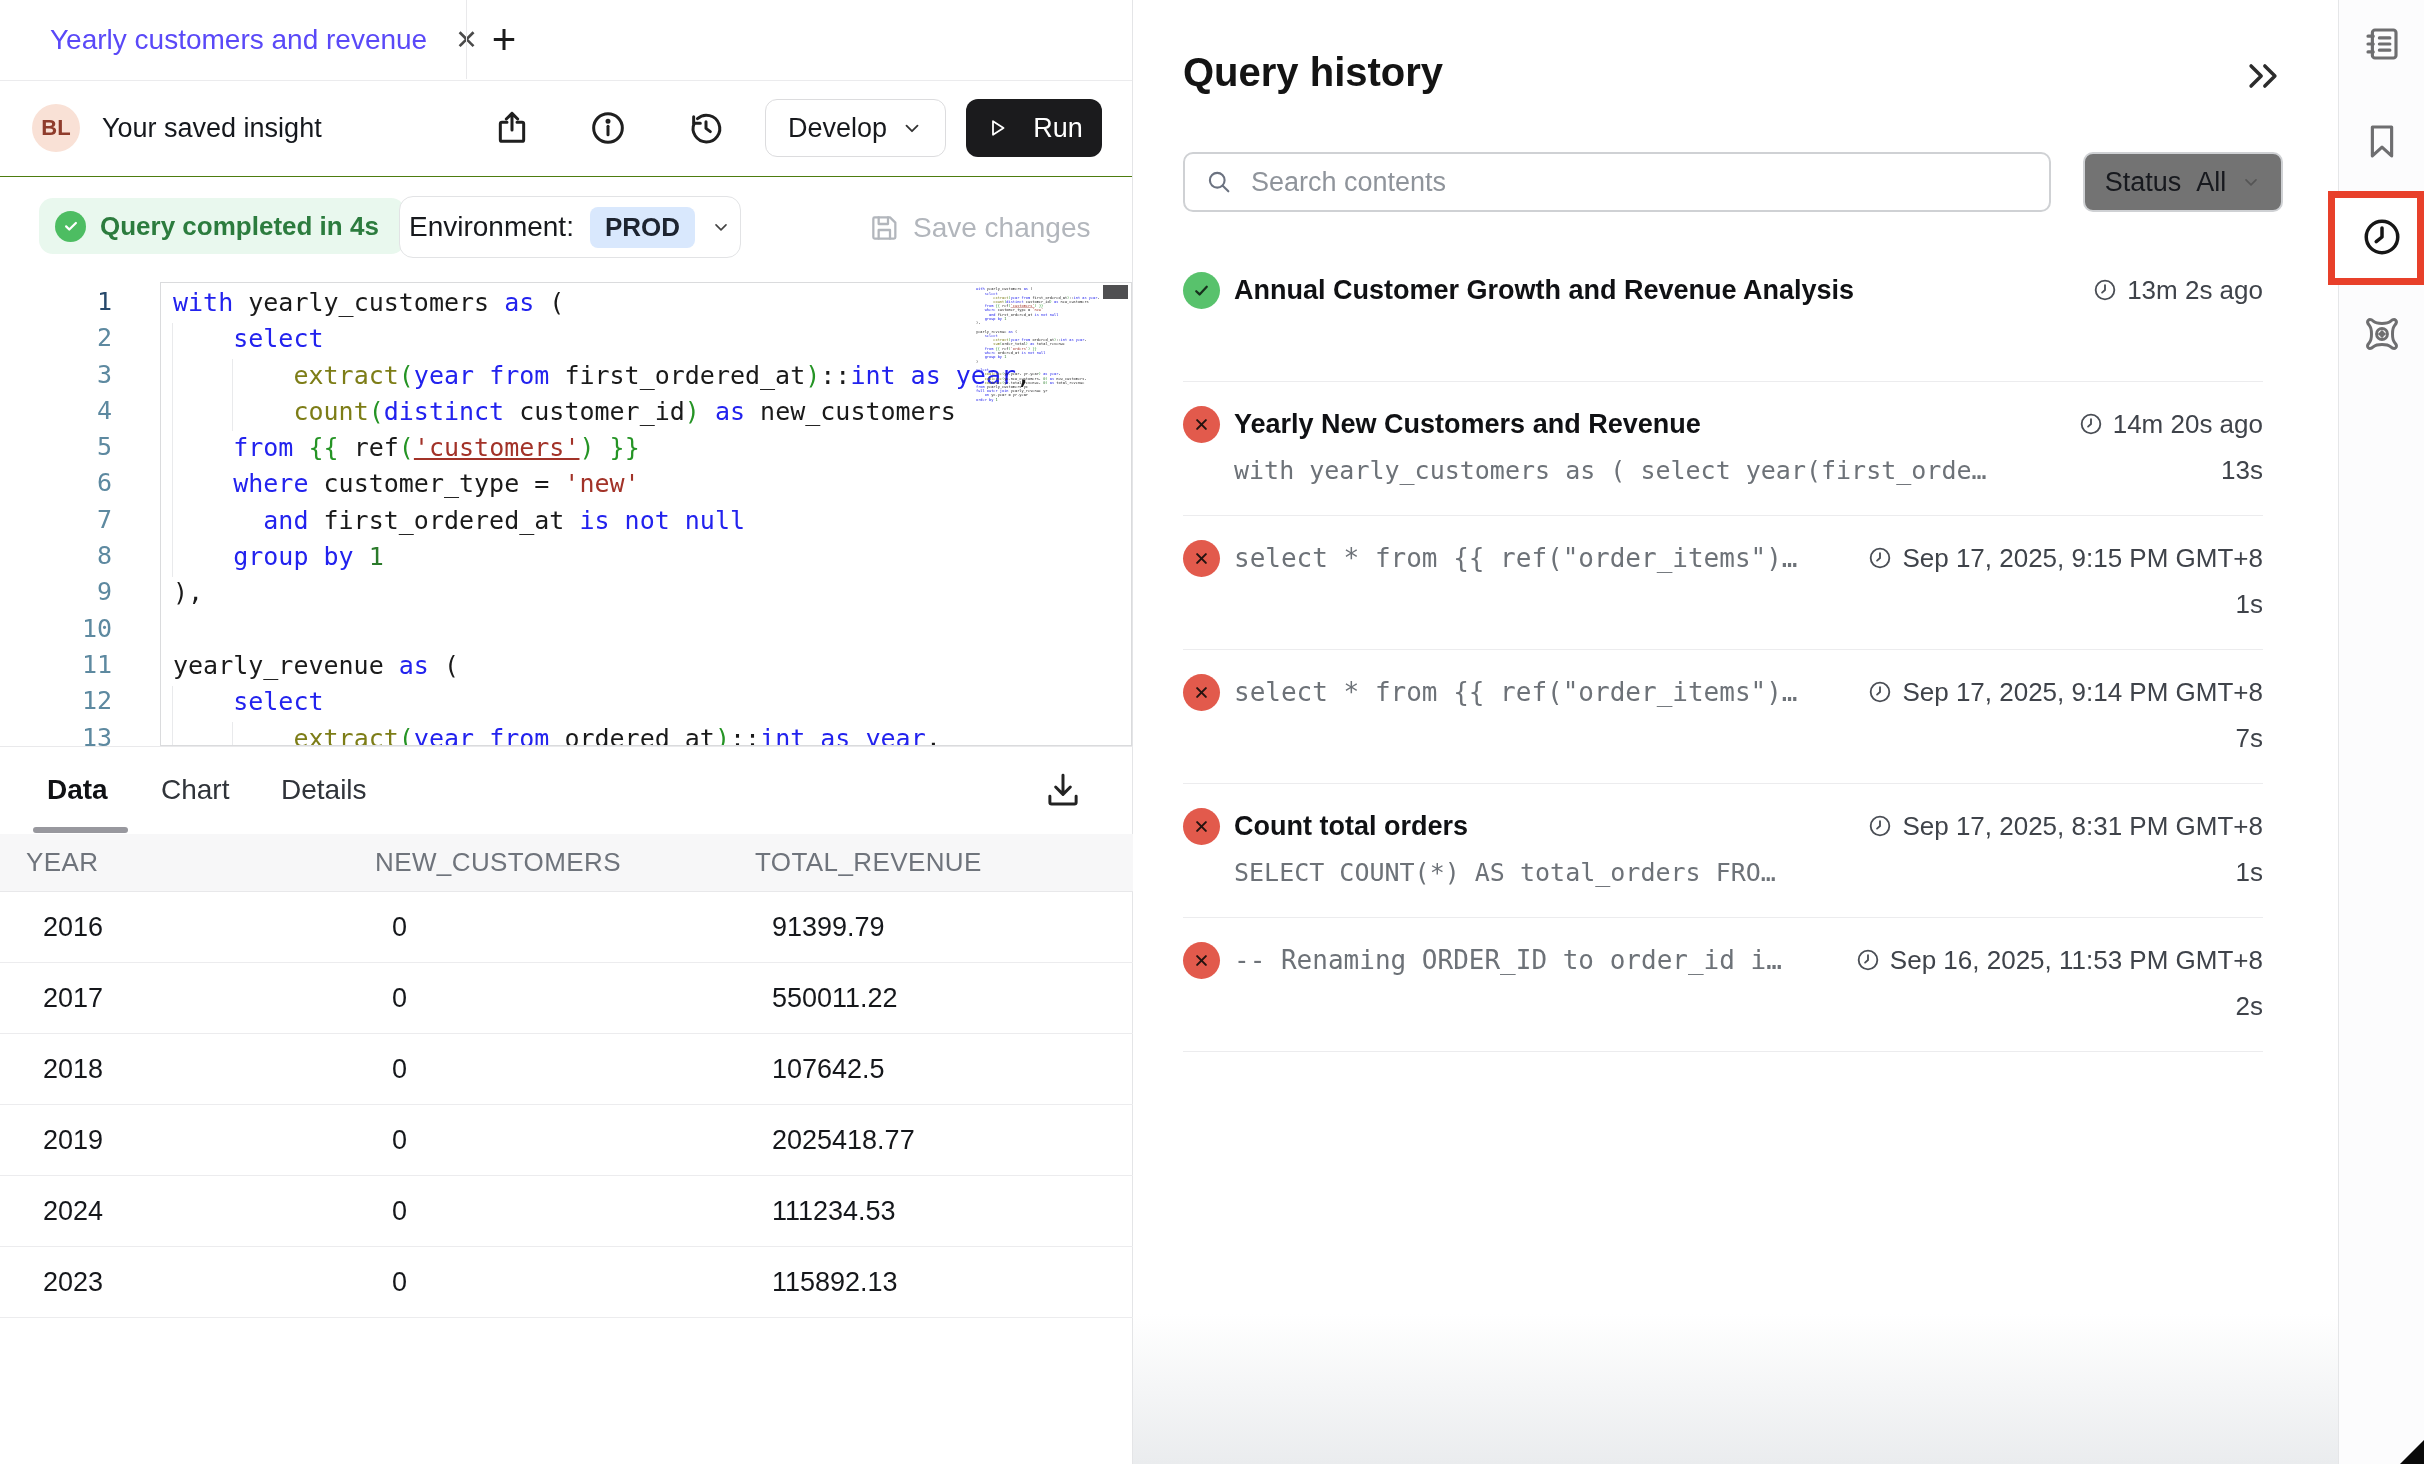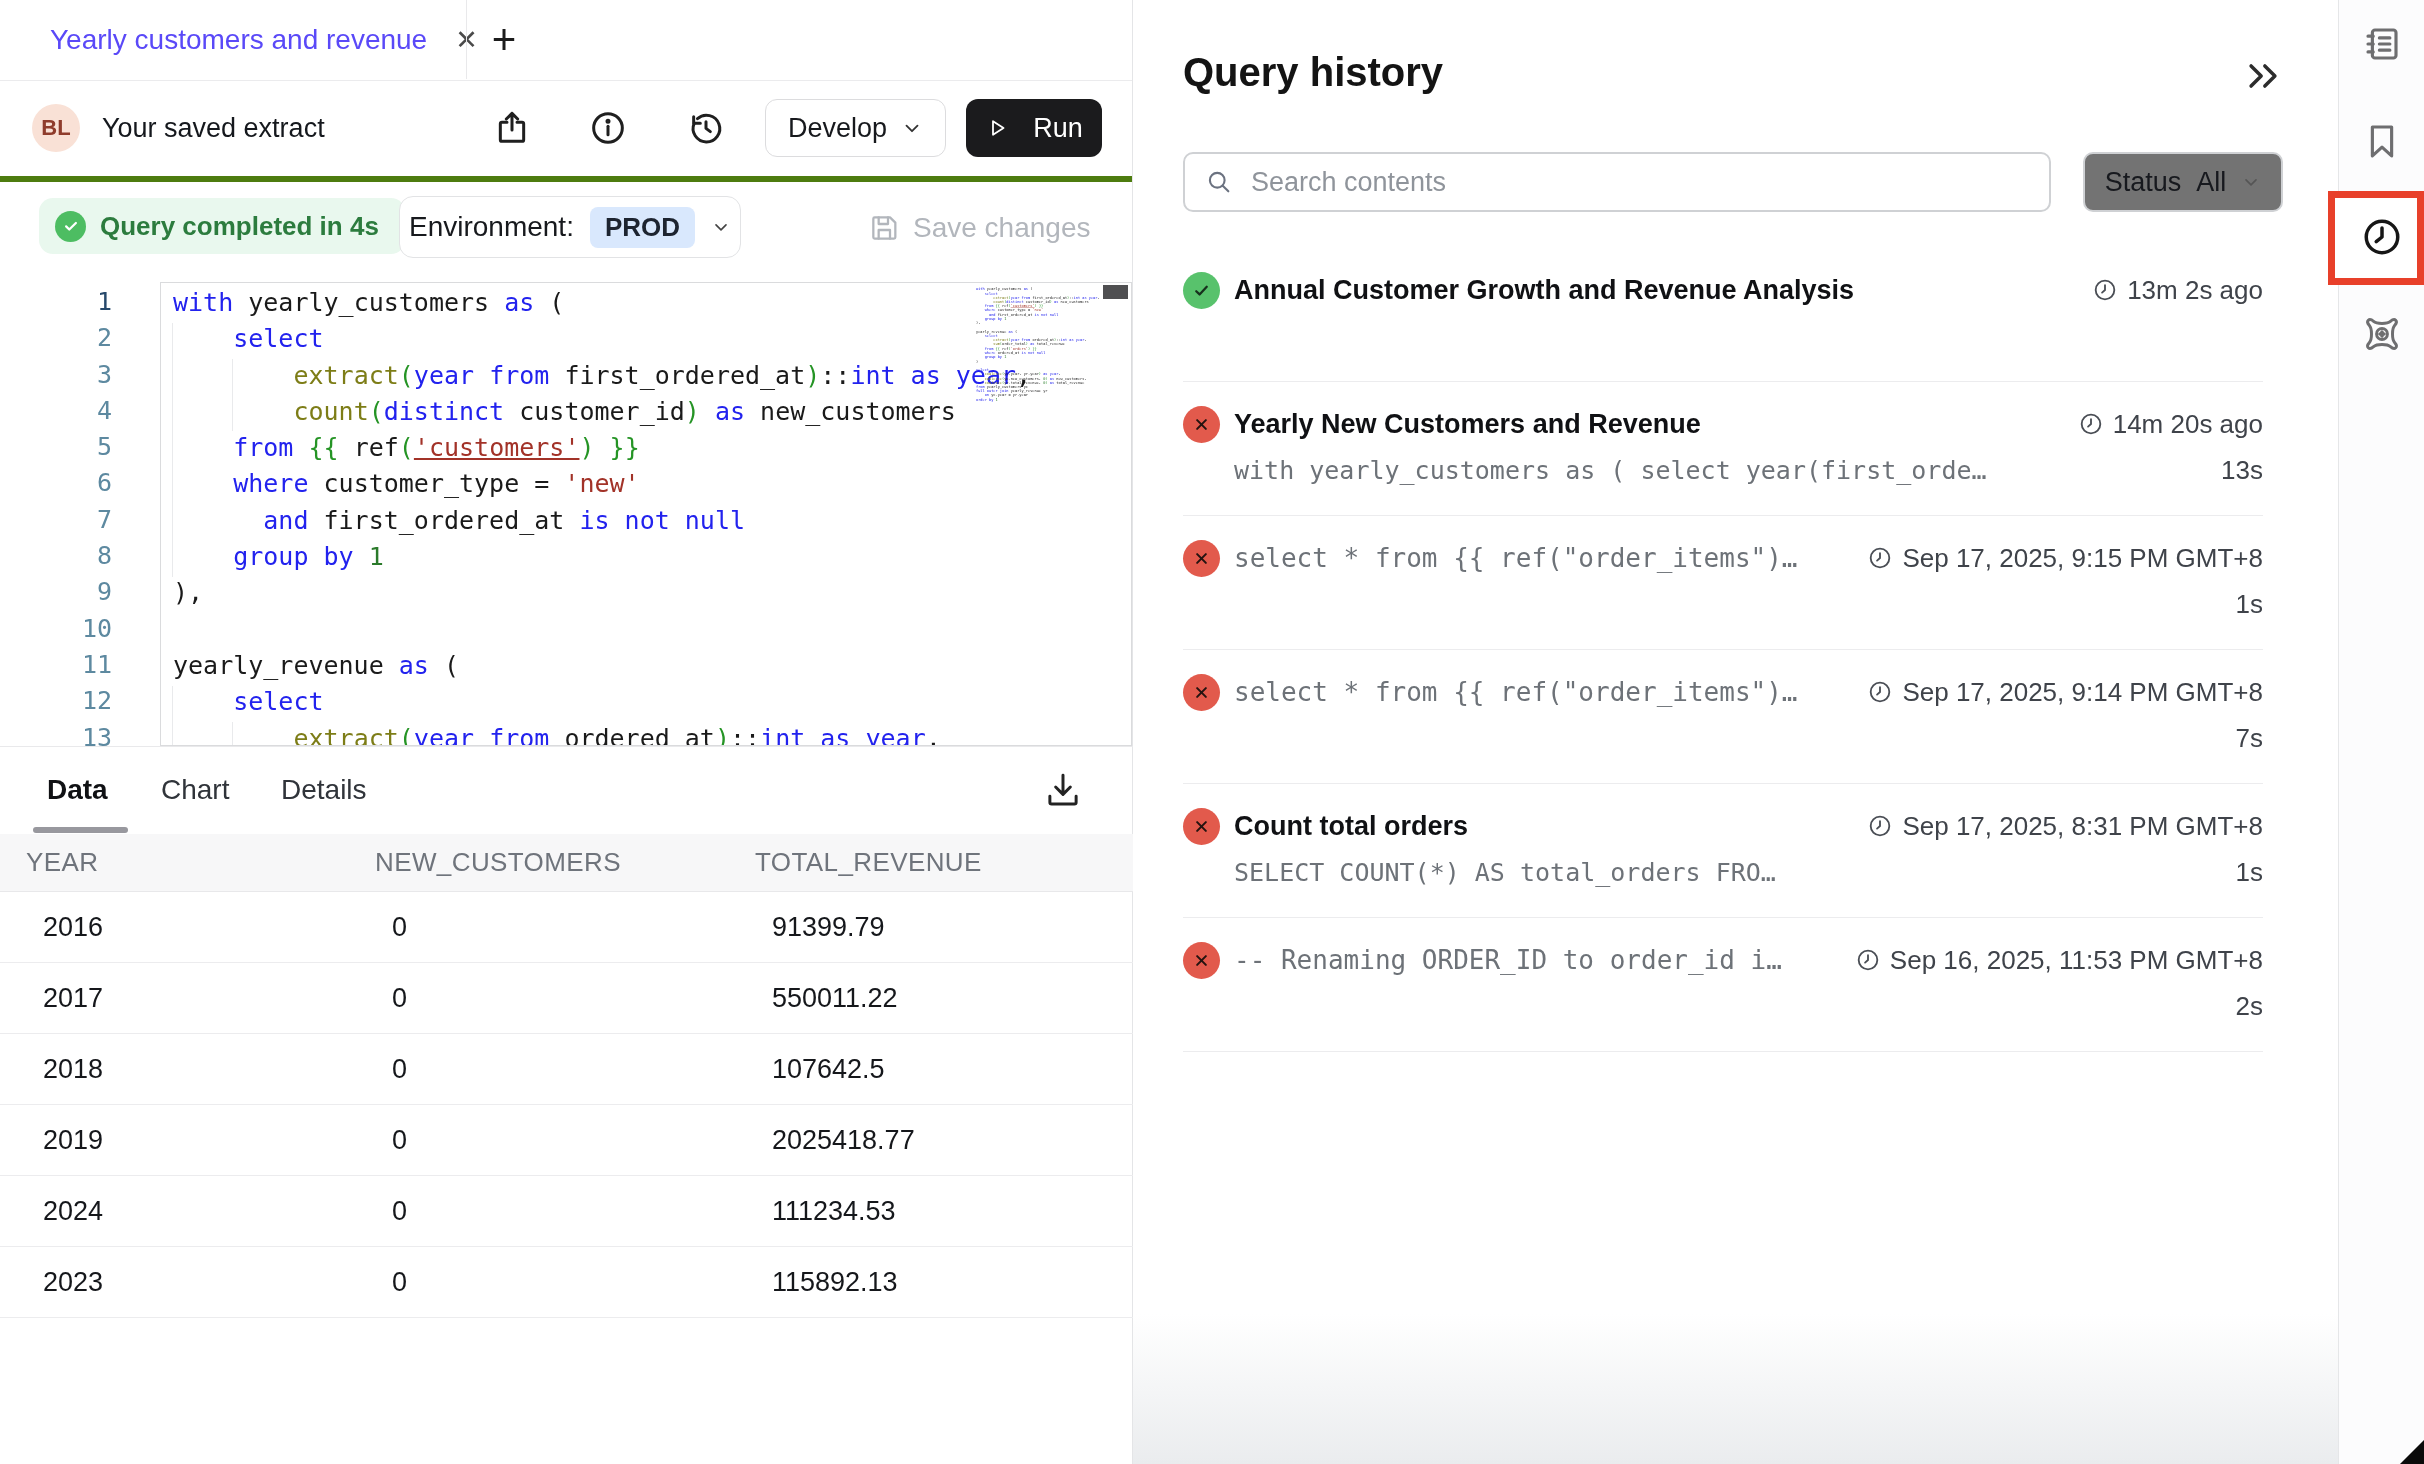--- a/index.html
+++ b/index.html
@@ -12,21 +12,21 @@
   svg{display:block}
   
   .left-panel{position:absolute;left:0;top:0;width:1133px;height:1464px;border-right:1px solid #e4e5e7;box-sizing:border-box;background:#fff;}
   .tab-bar{position:absolute;top:0;left:0;right:0;height:80px;border-bottom:1px solid #ebebed;}
   .tab{position:absolute;left:50px;top:0;height:80px;display:flex;align-items:center;gap:28px;cursor:pointer;}
   .tab-label{font-size:28px;color:#5a49f8;}
   .tab-close{font-size:27px;color:#4a4a4a;font-weight:300;}
   .tab-sep{position:absolute;left:466px;top:0;width:1px;height:79px;background:#e9e9eb;}
   .new-tab{position:absolute;left:482px;top:18px;width:44px;height:44px;display:flex;align-items:center;justify-content:center;font-size:42px;font-weight:300;color:#1c1c1c;background:none;border:none;cursor:pointer;font-family:inherit;}
 
-  .toolbar{position:absolute;top:80px;left:0;right:0;height:96px;border-bottom:6px solid #4d7c0f;}
+  .toolbar{position:absolute;top:80px;left:0;right:0;height:96px;border-bottom:1px solid #4d7c0f;}
   .avatar{position:absolute;left:32px;top:24px;width:48px;height:48px;border-radius:50%;background:#f9e1d6;color:#8f3c2c;font-weight:700;font-size:22px;display:flex;align-items:center;justify-content:center;}
   .owner-label{position:absolute;left:102px;top:0;height:96px;display:flex;align-items:center;font-size:27px;color:#15181d;}
   .tb-icon{position:absolute;top:28px;width:40px;height:40px;color:#1f1f1f;background:none;border:none;padding:0;cursor:pointer;}
   .tb-share{left:492px}.tb-info{left:588px}.tb-restore{left:686px}
   .develop-btn{position:absolute;left:765px;top:19px;width:181px;height:58px;border:1px solid #dcdcde;border-radius:12px;background:#fff;display:flex;align-items:center;justify-content:center;gap:14px;font-size:27px;color:#17191d;font-family:inherit;cursor:pointer;}
   .run-btn{position:absolute;left:966px;top:19px;width:136px;height:58px;border:none;border-radius:12px;background:#1b1b1d;color:#fff;display:flex;align-items:center;justify-content:center;gap:24px;font-size:27px;font-weight:500;font-family:inherit;cursor:pointer;}
 
   .status-row{position:absolute;top:176px;left:0;right:0;height:106px;}
   .status-pill{position:absolute;left:39px;top:22px;height:56px;border-radius:14px;background:#e9f8ee;display:flex;align-items:center;gap:14px;padding:0 26px 0 16px;}
   .status-pill-text{font-size:26px;font-weight:600;color:#2c7c3e;}
@@ -108,21 +108,21 @@
     <div class="tab">
       <span class="tab-label">Yearly customers and revenue</span>
       <span class="tab-close">✕</span>
     </div>
     <div class="tab-sep"></div>
     <button class="new-tab">+</button>
   </div>
 
   <div class="toolbar">
     <div class="avatar">BL</div>
-    <div class="owner-label">Your saved extract</div>
+    <div class="owner-label">Your saved insight</div>
     <button class="tb-icon tb-share">
       <svg viewBox="0 0 24 24" fill="none" stroke="currentColor" stroke-width="1.8" stroke-linecap="round" stroke-linejoin="round">
         <path d="M9 8.5 H6 a1 1 0 0 0 -1 1 V19 a1 1 0 0 0 1 1 h12 a1 1 0 0 0 1-1 V9.5 a1 1 0 0 0 -1-1 h-3"></path>
         <path d="M12 3.2 v10 M12 3.2 l-3.4 3.4 M12 3.2 l3.4 3.4"></path>
       </svg>
     </button>
     <button class="tb-icon tb-info">
       <svg viewBox="0 0 24 24" fill="none" stroke="currentColor" stroke-width="1.8" stroke-linecap="round">
         <circle cx="12" cy="12" r="8.6"></circle>
         <path d="M12 11 v5"></path>

